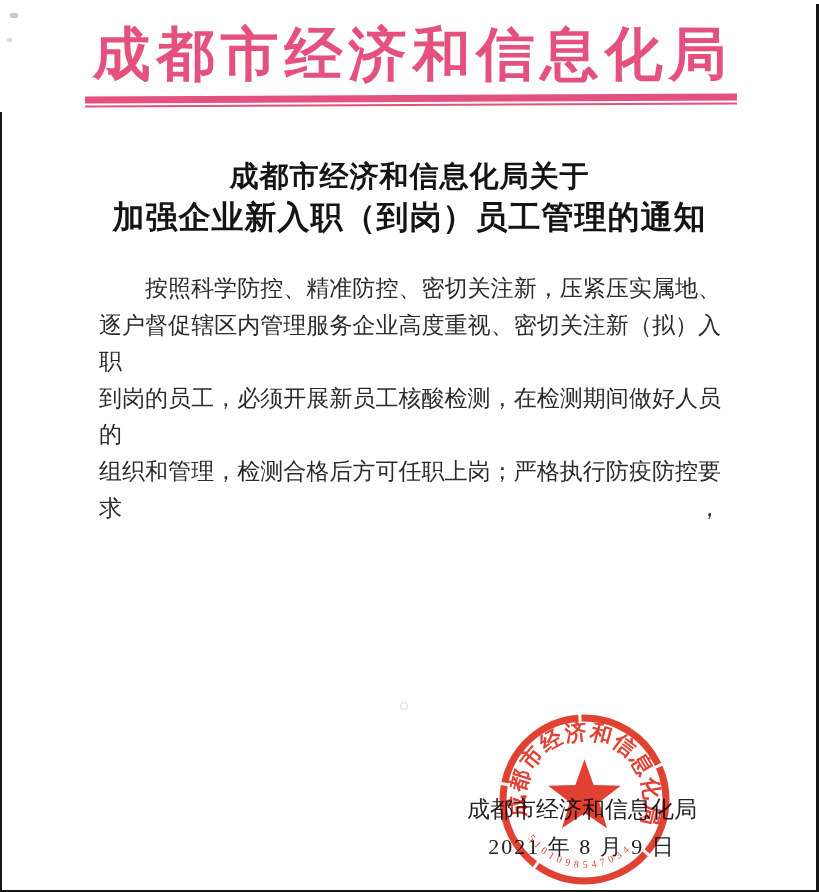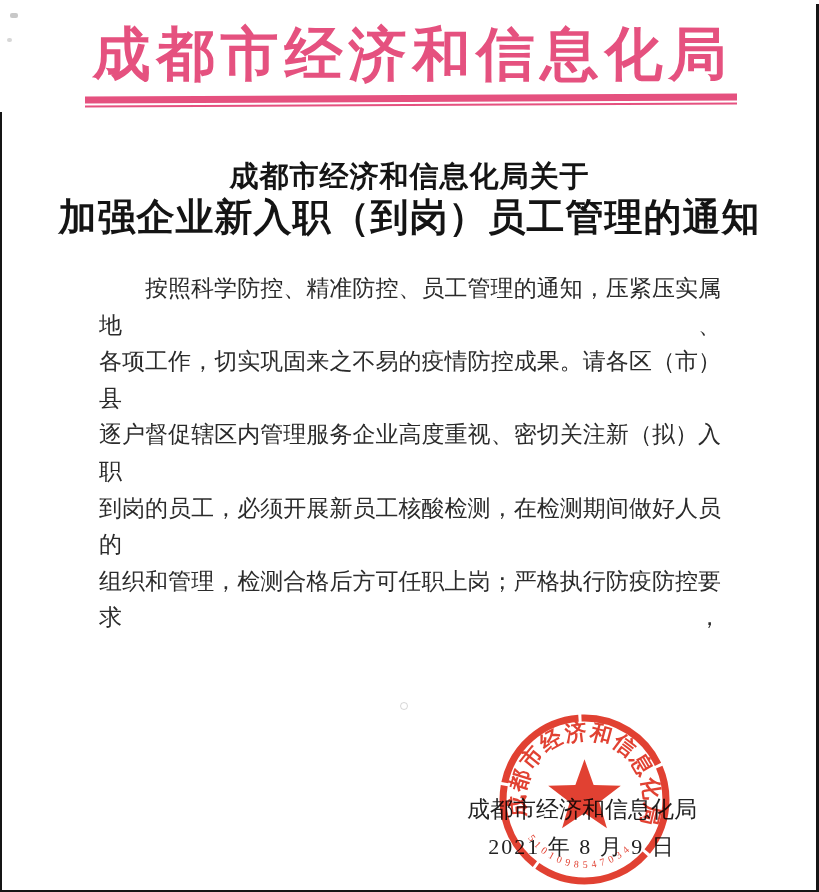--- a/index.html
+++ b/index.html
@@ -27,21 +27,21 @@
     letter-spacing:6px; text-indent:6px;
     color:#e5517f;
     white-space:nowrap;
   }
   .rule-thick { position:absolute; top:95px;  left:85px; width:652px; height:7px; background:#e5517f; transform:rotate(-0.25deg); }
   .rule-thin  { position:absolute; top:104px; left:85px; width:652px; height:2px; background:#e5517f; transform:rotate(-0.25deg); }
 
   
   .title { position:absolute; top:156px; left:0; width:819px; text-align:center; color:#141414; font-weight:bold; }
   .title .t1 { font-size:29px; line-height:40px; letter-spacing:1px; }
-  .title .t2 { font-size:38px; line-height:42px; letter-spacing:1px; }
+  .title .t2 { font-size:32px; line-height:42px; letter-spacing:1px; }
 
   
   .body-block {
     position:absolute; top:271px; left:99px; width:622px;
     font-size:23px; color:#2b2b2b;
   }
   .bl { line-height:36.6px; }
   .jl { text-align:justify; text-align-last:justify; }
   .ind { text-indent:2em; }
 
@@ -71,22 +71,21 @@
 <div class="masthead">成都市经济和信息化局</div>
 <div class="rule-thick"></div>
 <div class="rule-thin"></div>
 
 <div class="title">
   <div class="t1">成都市经济和信息化局关于</div>
   <div class="t2">加强企业新入职（到岗）员工管理的通知</div>
 </div>
 
 <div class="body-block">
-  <div class="bl jl ind">按照科学防控、精准防控、员工管理的通知，压紧压实属地、</div>
-  <div class="bl jl">各项工作，切实巩固来之不易的疫情防控成果。请各区（市）县</div>
+  <div class="bl jl ind">按照科学防控、精准防控、密切关注新，压紧压实属地、</div>
   <div class="bl jl">逐户督促辖区内管理服务企业高度重视、密切关注新（拟）入职</div>
   <div class="bl jl">到岗的员工，必须开展新员工核酸检测，在检测期间做好人员的</div>
   <div class="bl jl">组织和管理，检测合格后方可任职上岗；严格执行防疫防控要求，</div>
 
 </div>
 
 <div class="signoff">
   <div class="agency">成都市经济和信息化局</div>
   <div class="date">2021 年 8 月 9 日</div>
 </div>

